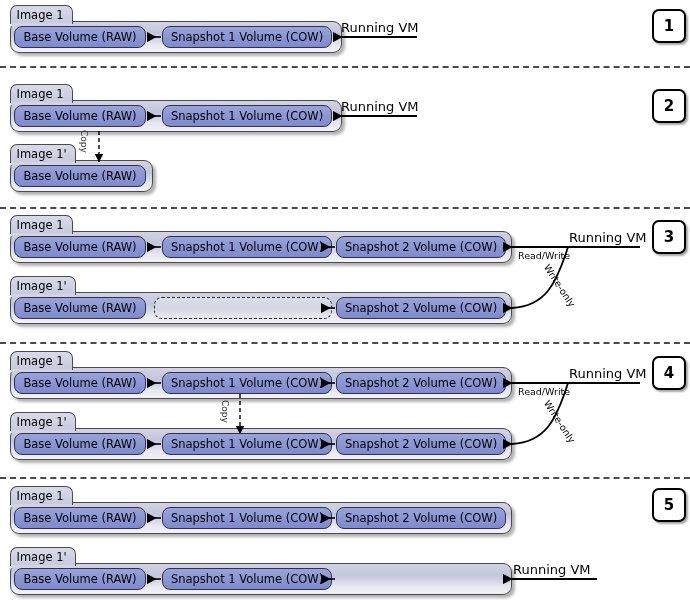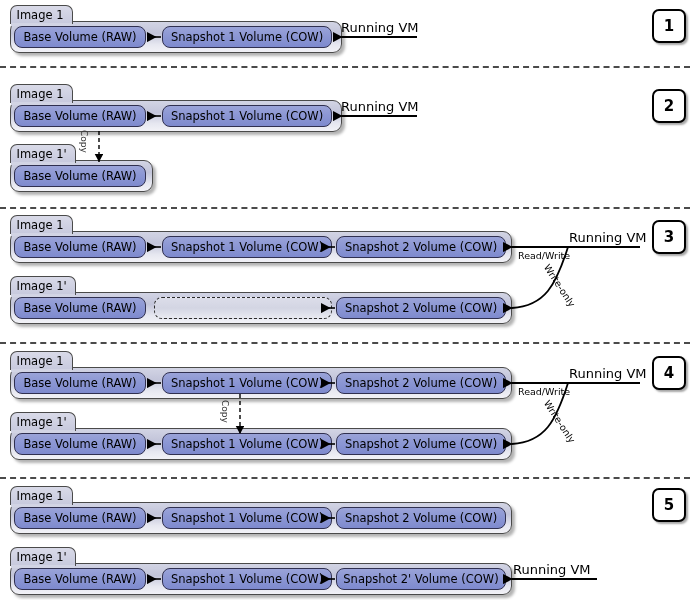--- a/index.html
+++ b/index.html
@@ -228,21 +228,20 @@
   </div>
   <div class="volume" style="left:14px; top:507px; width:132px;">Base Volume (RAW)</div>
   <div class="volume" style="left:162px; top:507px; width:170px;">Snapshot 1 Volume (COW)</div>
   <div class="volume" style="left:336px; top:507px; width:170px;">Snapshot 2 Volume (COW)</div>
 
   <div class="image-box" style="left:10px; top:563px; width:502px; height:32px;">
     <div class="image-tab">Image 1'</div>
   </div>
   <div class="volume" style="left:14px; top:568px; width:132px;">Base Volume (RAW)</div>
   <div class="volume" style="left:162px; top:568px; width:170px;">Snapshot 1 Volume (COW)</div>
-  <div class="volume" style="left:336px; top:568px; width:170px;">Snapshot 2' Volume (COW)</div>
 
   <div class="vm-line" style="left:512px; top:578px; width:85px;"></div>
   <div class="vm-label" style="left:513px; top:562px;">Running VM</div>
 
   <svg class="overlay" xmlns="http://www.w3.org/2000/svg">
     <defs>
       <marker id="ah" markerWidth="7" markerHeight="7" refX="6" refY="3.2" orient="auto">
         <path d="M6,0 L6,6.4 L0,3.2 Z" fill="#000"></path>
       </marker>
       <marker id="ahd" markerWidth="7" markerHeight="7" refX="6" refY="3.2" orient="auto">

